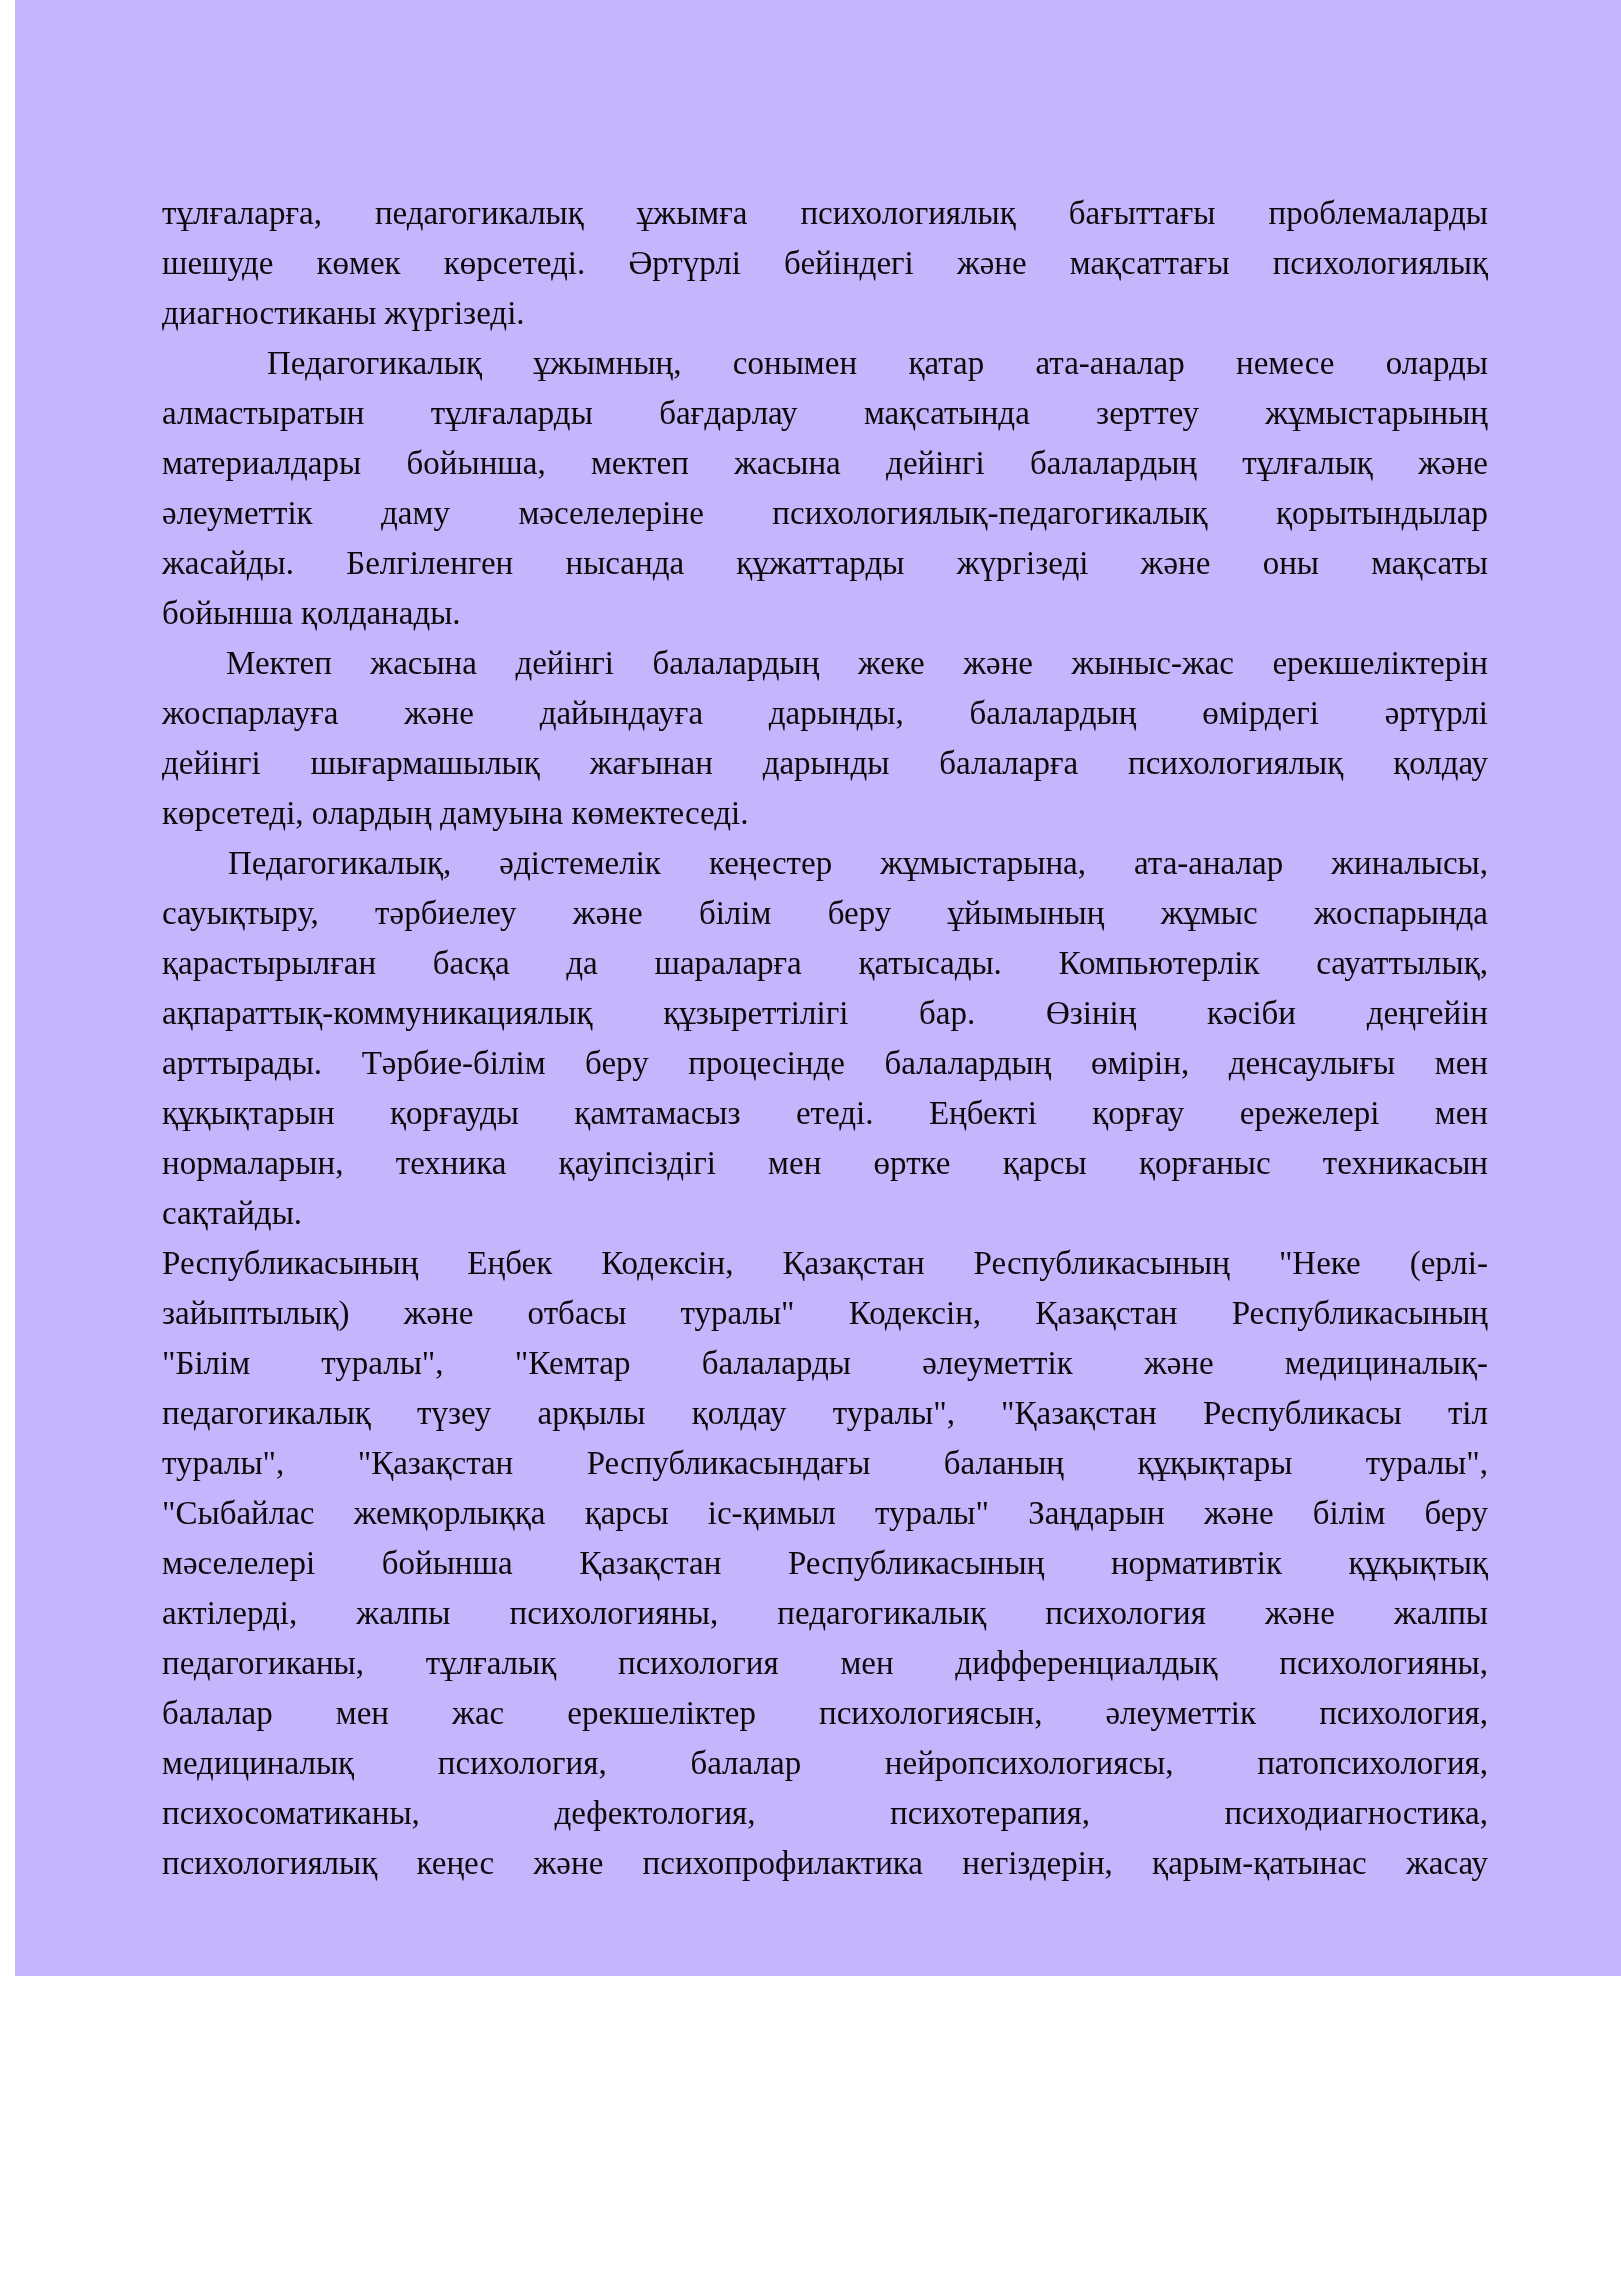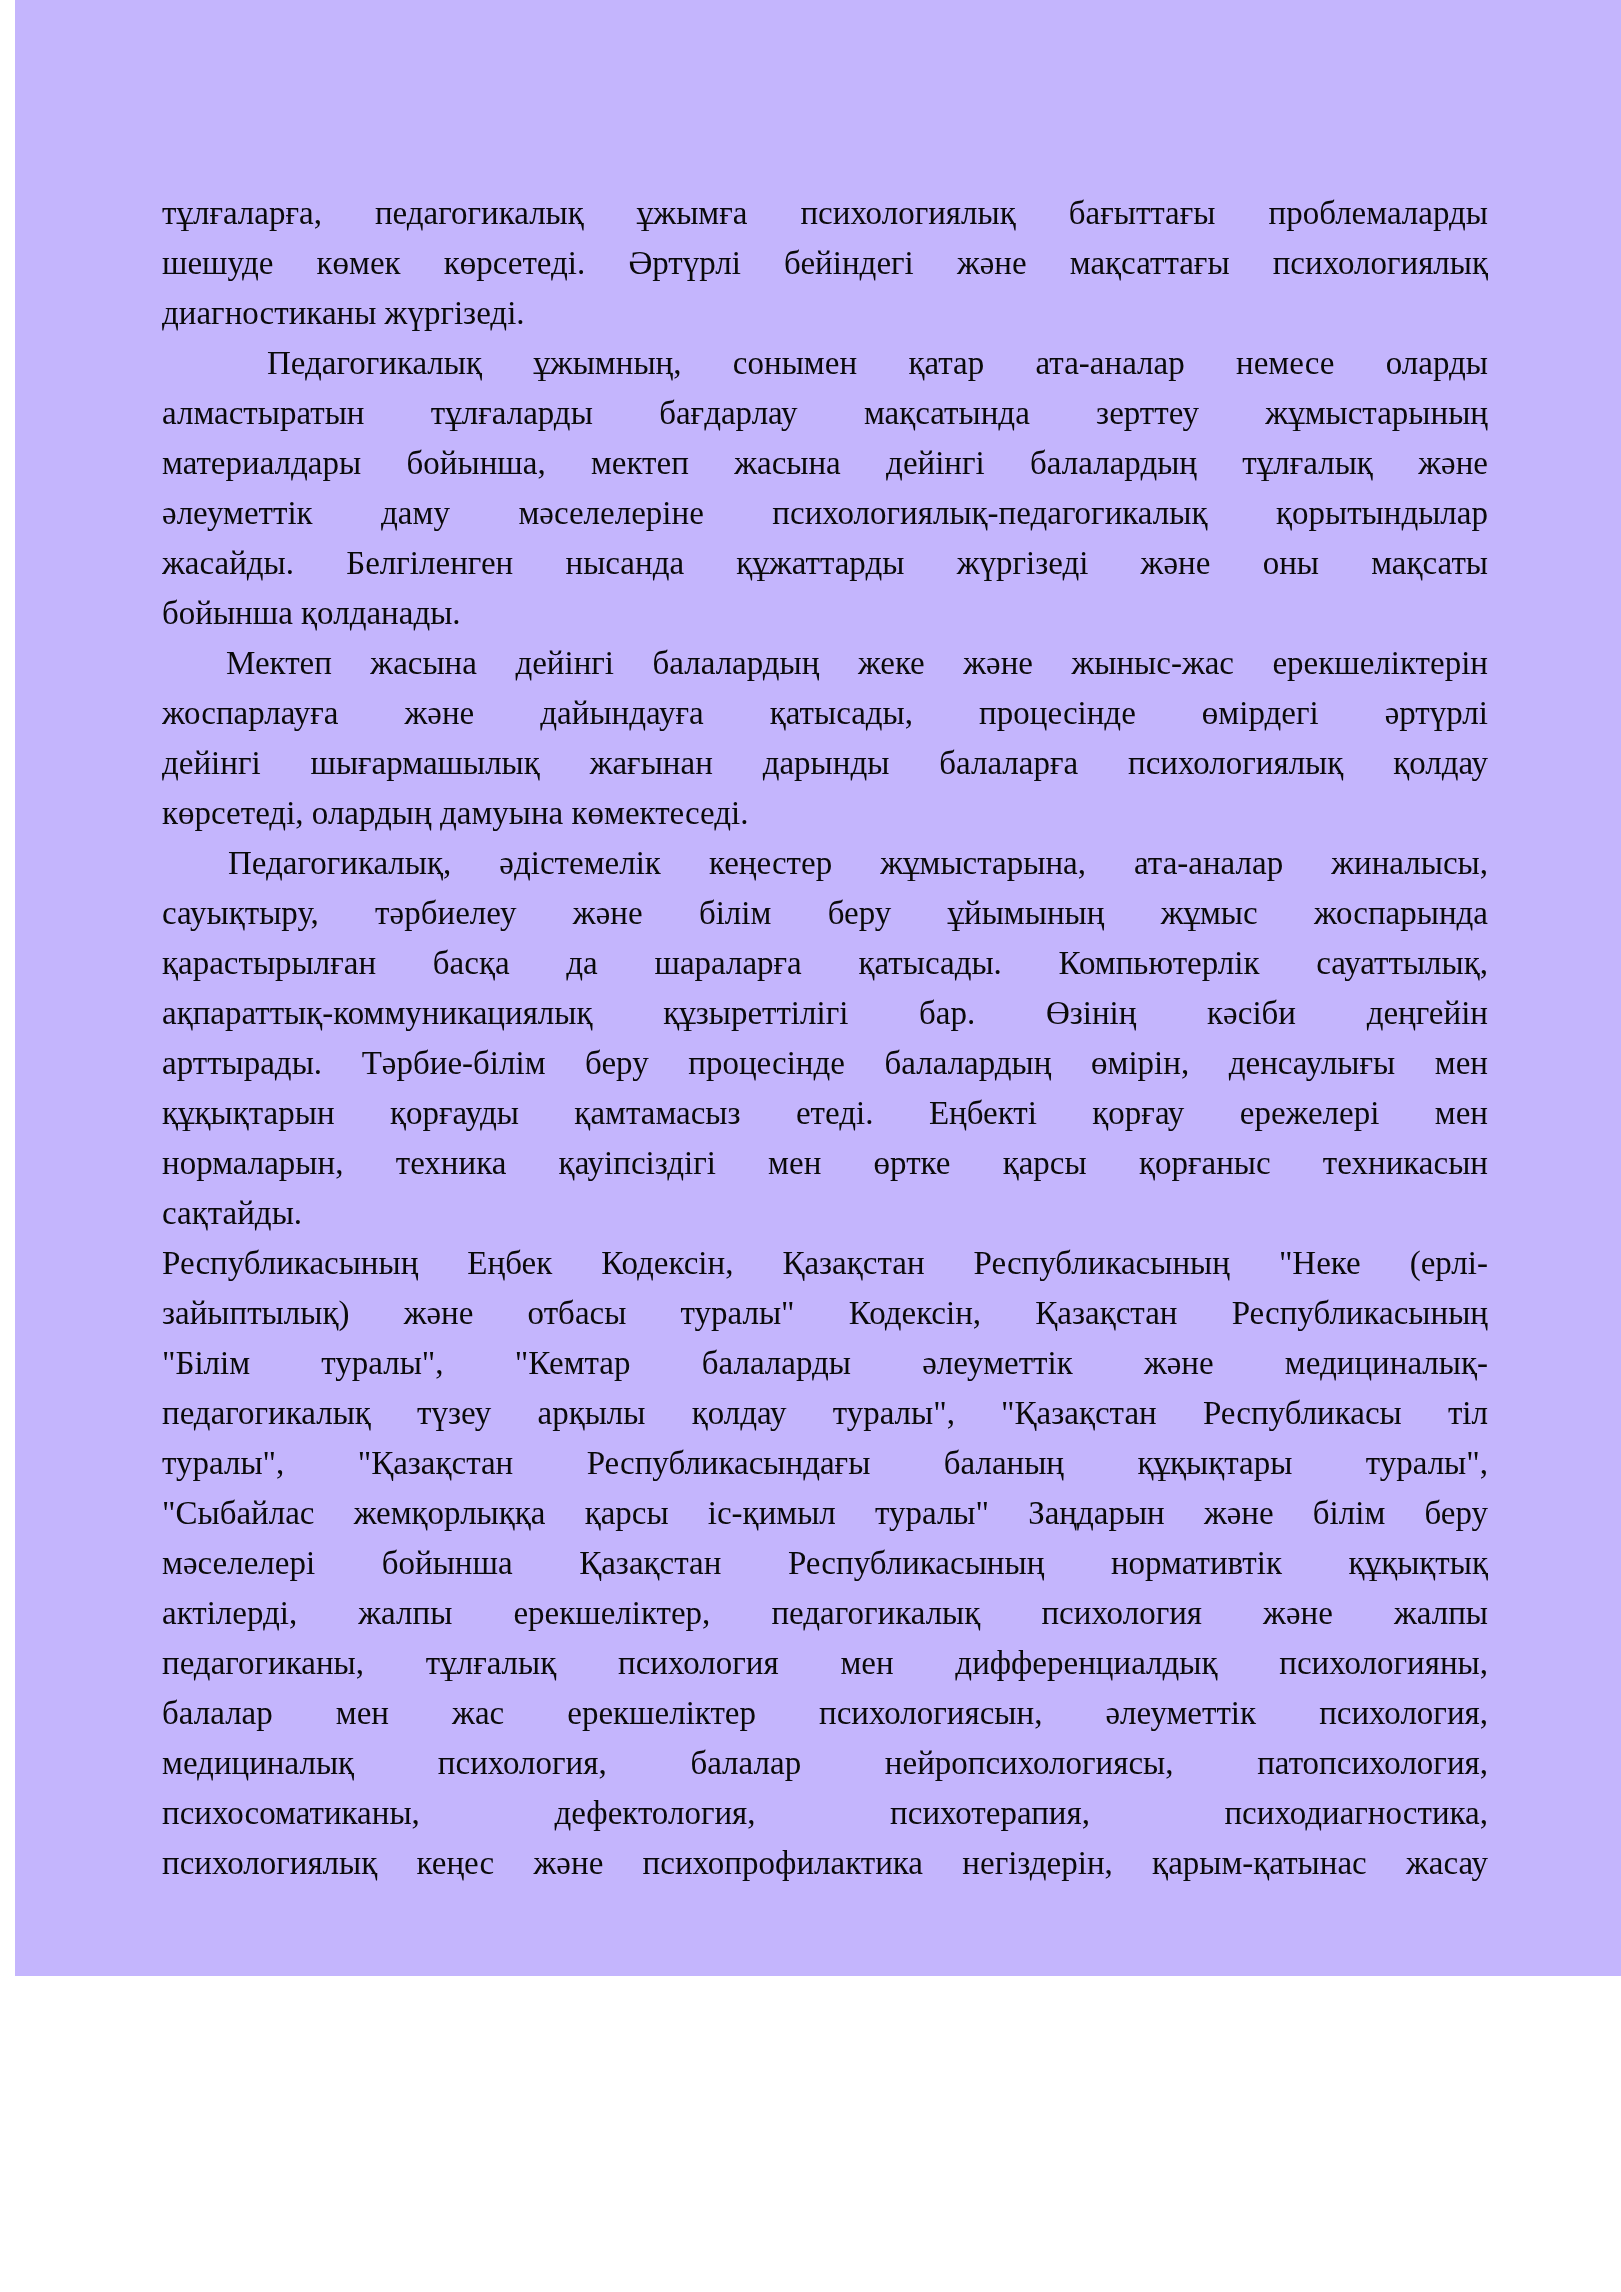--- a/index.html
+++ b/index.html
@@ -53,21 +53,21 @@
       <div class="paragraph">
         <div class="line" style="text-indent: 105px;">Педагогикалық ұжымның, сонымен қатар ата-аналар немесе оларды</div>
         <div class="line">алмастыратын тұлғаларды бағдарлау мақсатында зерттеу жұмыстарының</div>
         <div class="line">материалдары бойынша, мектеп жасына дейінгі балалардың тұлғалық және</div>
         <div class="line">әлеуметтік даму мәселелеріне психологиялық-педагогикалық қорытындылар</div>
         <div class="line">жасайды. Белгіленген нысанда құжаттарды жүргізеді және оны мақсаты</div>
         <div class="line last">бойынша қолданады.</div>
       </div>
       <div class="paragraph">
         <div class="line" style="text-indent: 64px;">Мектеп жасына дейінгі балалардың жеке және жыныс-жас ерекшеліктерін</div>
-        <div class="line">жоспарлауға және дайындауға қатысады, процесінде өмірдегі әртүрлі</div>
+        <div class="line">жоспарлауға және дайындауға дарынды, балалардың өмірдегі әртүрлі</div>
         <div class="line">дейінгі шығармашылық жағынан дарынды балаларға психологиялық қолдау</div>
         <div class="line last">көрсетеді, олардың дамуына көмектеседі.</div>
       </div>
       <div class="paragraph">
         <div class="line" style="text-indent: 66px;">Педагогикалық, әдістемелік кеңестер жұмыстарына, ата-аналар жиналысы,</div>
         <div class="line">сауықтыру, тәрбиелеу және білім беру ұйымының жұмыс жоспарында</div>
         <div class="line">қарастырылған басқа да шараларға қатысады. Компьютерлік сауаттылық,</div>
         <div class="line">ақпараттық-коммуникациялық құзыреттілігі бар. Өзінің кәсіби деңгейін</div>
         <div class="line">арттырады. Тәрбие-білім беру процесінде балалардың өмірін, денсаулығы мен</div>
         <div class="line">құқықтарын қорғауды қамтамасыз етеді. Еңбекті қорғау ережелері мен</div>
@@ -75,21 +75,21 @@
         <div class="line last">сақтайды.</div>
       </div>
       <div class="paragraph">
         <div class="line">Республикасының Еңбек Кодексін, Қазақстан Республикасының "Неке (ерлі-</div>
         <div class="line">зайыптылық) және отбасы туралы" Кодексін, Қазақстан Республикасының</div>
         <div class="line">"Білім туралы", "Кемтар балаларды әлеуметтік және медициналық-</div>
         <div class="line">педагогикалық түзеу арқылы қолдау туралы", "Қазақстан Республикасы тіл</div>
         <div class="line">туралы", "Қазақстан Республикасындағы баланың құқықтары туралы",</div>
         <div class="line">"Сыбайлас жемқорлыққа қарсы іс-қимыл туралы" Заңдарын және білім беру</div>
         <div class="line">мәселелері бойынша Қазақстан Республикасының нормативтік құқықтық</div>
-        <div class="line">актілерді, жалпы ерекшеліктер, педагогикалық психология және жалпы</div>
+        <div class="line">актілерді, жалпы психологияны, педагогикалық психология және жалпы</div>
         <div class="line">педагогиканы, тұлғалық психология мен дифференциалдық психологияны,</div>
         <div class="line">балалар мен жас ерекшеліктер психологиясын, әлеуметтік психология,</div>
         <div class="line">медициналық психология, балалар нейропсихологиясы, патопсихология,</div>
         <div class="line">психосоматиканы, дефектология, психотерапия, психодиагностика,</div>
         <div class="line">психологиялық кеңес және психопрофилактика негіздерін, қарым-қатынас жасау</div>
       </div>
     </div>
 </div>
 
 

